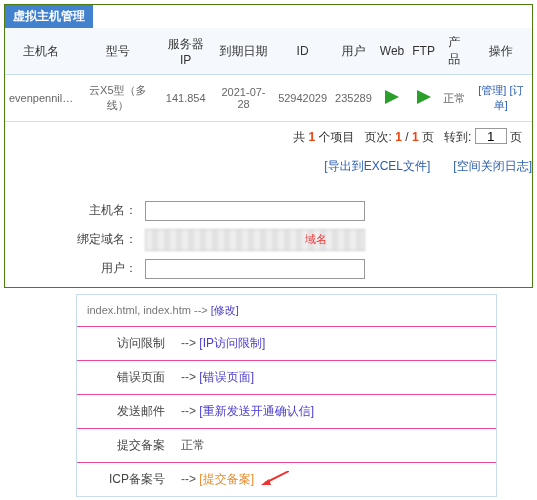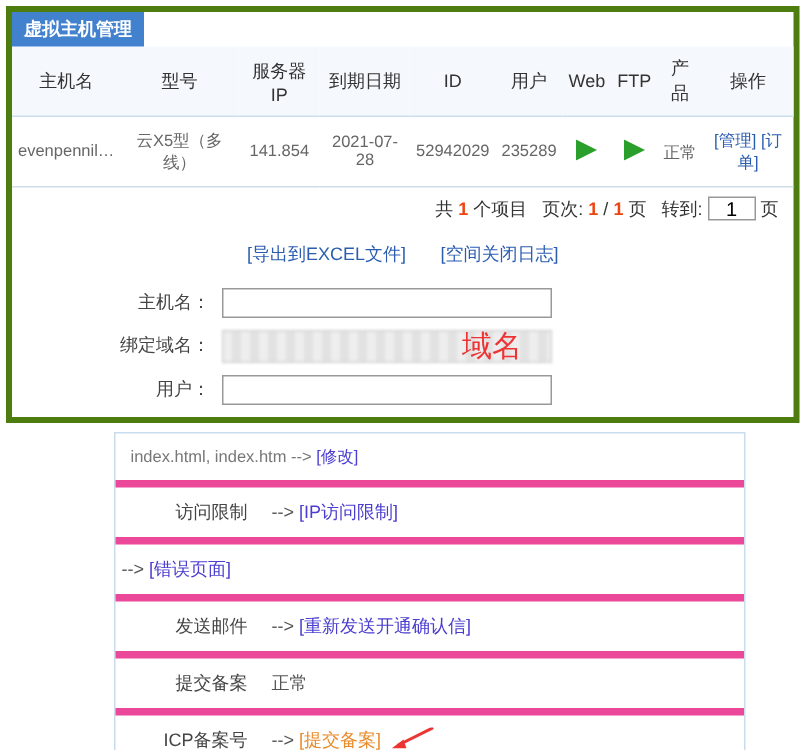--- a/index.html
+++ b/index.html
@@ -1,45 +1,45 @@
 <!DOCTYPE html>
 <html><head>
 <meta charset="utf-8">
 <style>
   * { box-sizing: border-box; margin: 0; padding: 0; }
   body { font-family: "SimSun", Arial, sans-serif; font-size: 12px; background: #fff; color: #333; width: 537px; }
   
-  .panel { border: 4px solid #4d7c0f; margin: 4px; }
+  .panel { border: 1px solid #4d7c0f; margin: 4px; }
   .panel-title { background: #4281ce; color: #fff; padding: 3px 8px; font-weight: bold; display: inline-block; font-size: 12px; }
   
   table.main { width: 100%; border-collapse: collapse; }
   table.main th { background: #f5f9fd; padding: 6px 4px; font-weight: normal; text-align: center; border-bottom: 1px solid #c9dff0; }
   table.main td { padding: 8px 4px; text-align: center; border-bottom: 1px solid #d0dee8; color: #666; font-size: 11px; }
   
   .row-2nd td { padding: 6px 4px; color: #333; }
   .play-icon svg { width: 14px; height: 14px; }
   
   .pager { text-align: right; padding: 6px 10px; font-size: 12px; }
   .pager .red { color: #e41; font-weight: bold; }
   .pager input { width: 32px; border: 1px solid #999; height: 16px; text-align: center; }
   
-  .toolbar { text-align: center; padding: 6px 0 10px 0; }
+  .toolbar { text-align: right; padding: 6px 0 10px 0; }
   .toolbar a, .link { color: #2a5db0; text-decoration: none; }
   .br { word-spacing: 0.2em; }
   
-  .form-rows { margin: 0 0 4px 0; }
+  .form-rows { margin: 12px 0 4px 0; }
   .form-rows .frow { display: flex; align-items: center; padding: 4px 0; }
   .form-rows .lbl { width: 140px; text-align: right; color: #444; padding-right: 8px; }
   .form-rows input[type=text] { width: 220px; height: 20px; border: 1px solid #999; padding: 0 4px; }
   .domain-row { position: relative; }
   .domain-row .blurred { width: 220px; height: 22px; border: 1px solid #ccc; background: repeating-linear-gradient(90deg,#eee,#eee 6px,#e2e2e2 6px,#e2e2e2 12px); filter: blur(1px); }
-  .domain-tag { position: absolute; left: 300px; color: #e33; font-size: 20px; }
+  .domain-tag { position: absolute; left: 300px; color: #e33; font-size: 11px; }
   
   .panel2 { border: 1px solid #c8dced; margin: 6px 40px 4px 76px; }
-  .panel2 .p2row { display: flex; border-top: 5px solid #ec4899; }
+  .panel2 .p2row { display: flex; border-top: 1px solid #ec4899; }
   .panel2 .p2row:first-child { border-top: none; }
   .panel2 .p2lbl { width: 100px; text-align: right; padding: 8px 12px 8px 4px; color: #444; }
   .panel2 .p2val { flex: 1; padding: 8px 4px; color: #555; }
   .panel2 .head { padding: 8px 10px; color: #777; font-size: 11px; }
   .link2 { color: #4a3dcf; }
   .orange { color: #e88b2a; }
   
   .arrow-svg { display: inline-block; vertical-align: middle; margin: 0 4px; }
   
   .ops-cell { position: relative; }
@@ -136,20 +136,21 @@
     <a class="link2">[修改]</a>
   </div>
   <div class="p2row">
     <div class="p2lbl">访问限制</div>
     <div class="p2val">
       <span>--&gt;</span>
       <a class="link2">[IP访问限制]</a>
     </div>
   </div>
   <div class="p2row">
+    <div class="p2lbl">错误页面</div>
     <div class="p2val">
       <span>--&gt;</span>
       <a class="link2">[错误页面]</a>
     </div>
   </div>
   <div class="p2row">
     <div class="p2lbl">发送邮件</div>
     <div class="p2val">
       <span>--&gt;</span>
       <a class="link2">[重新发送开通确认信]</a>

